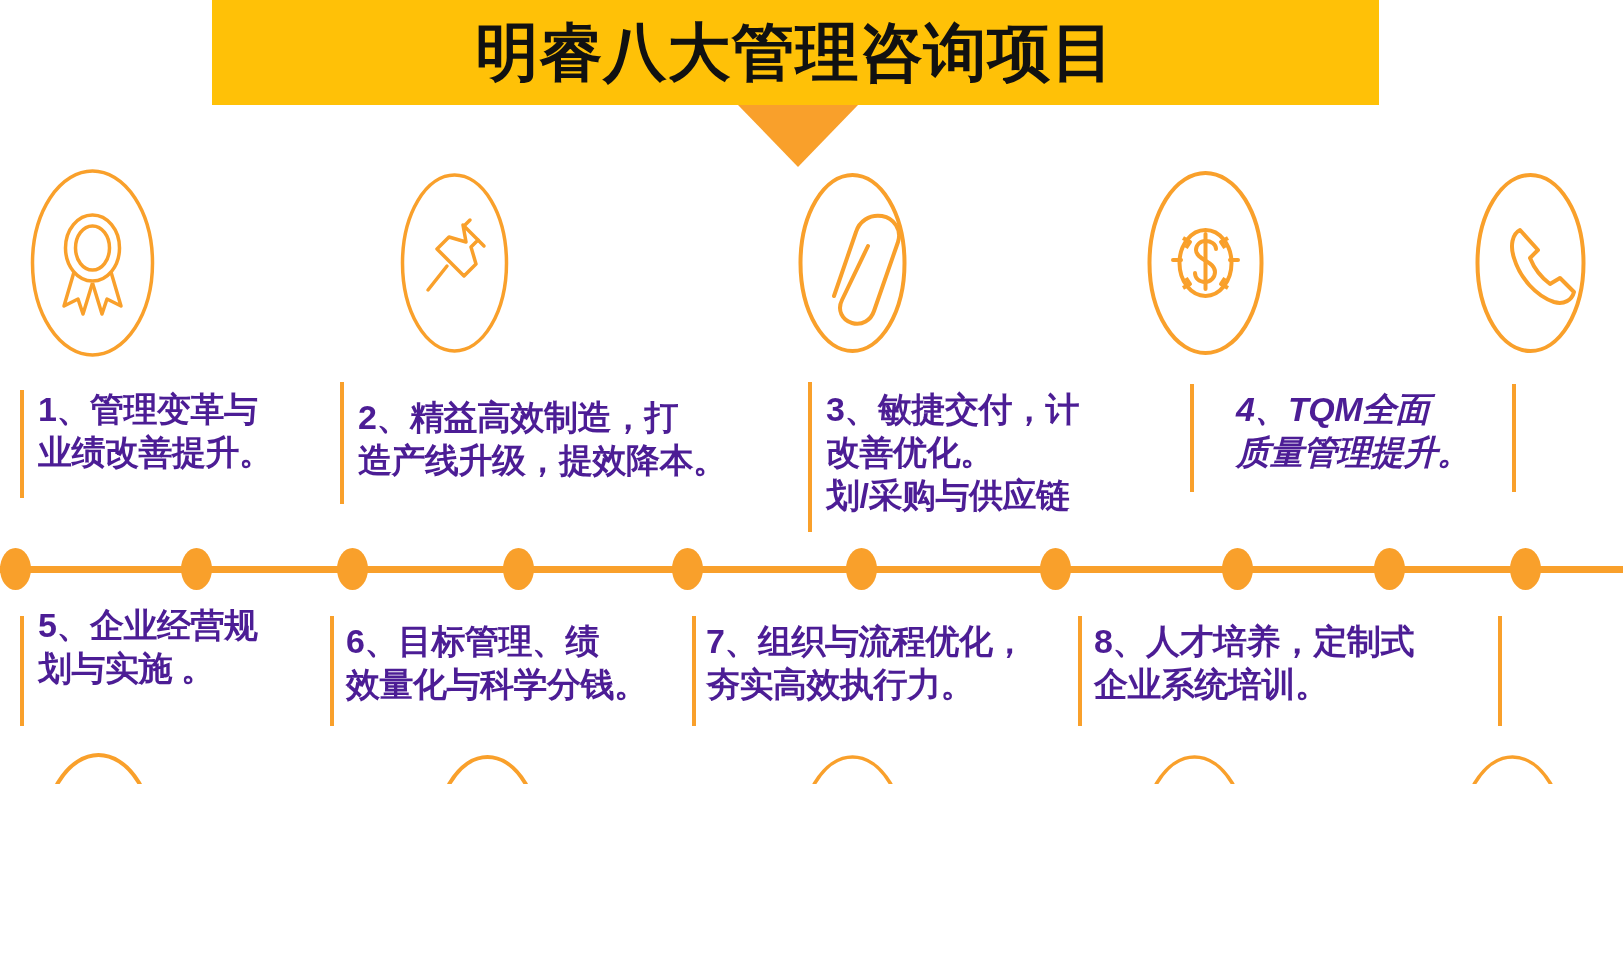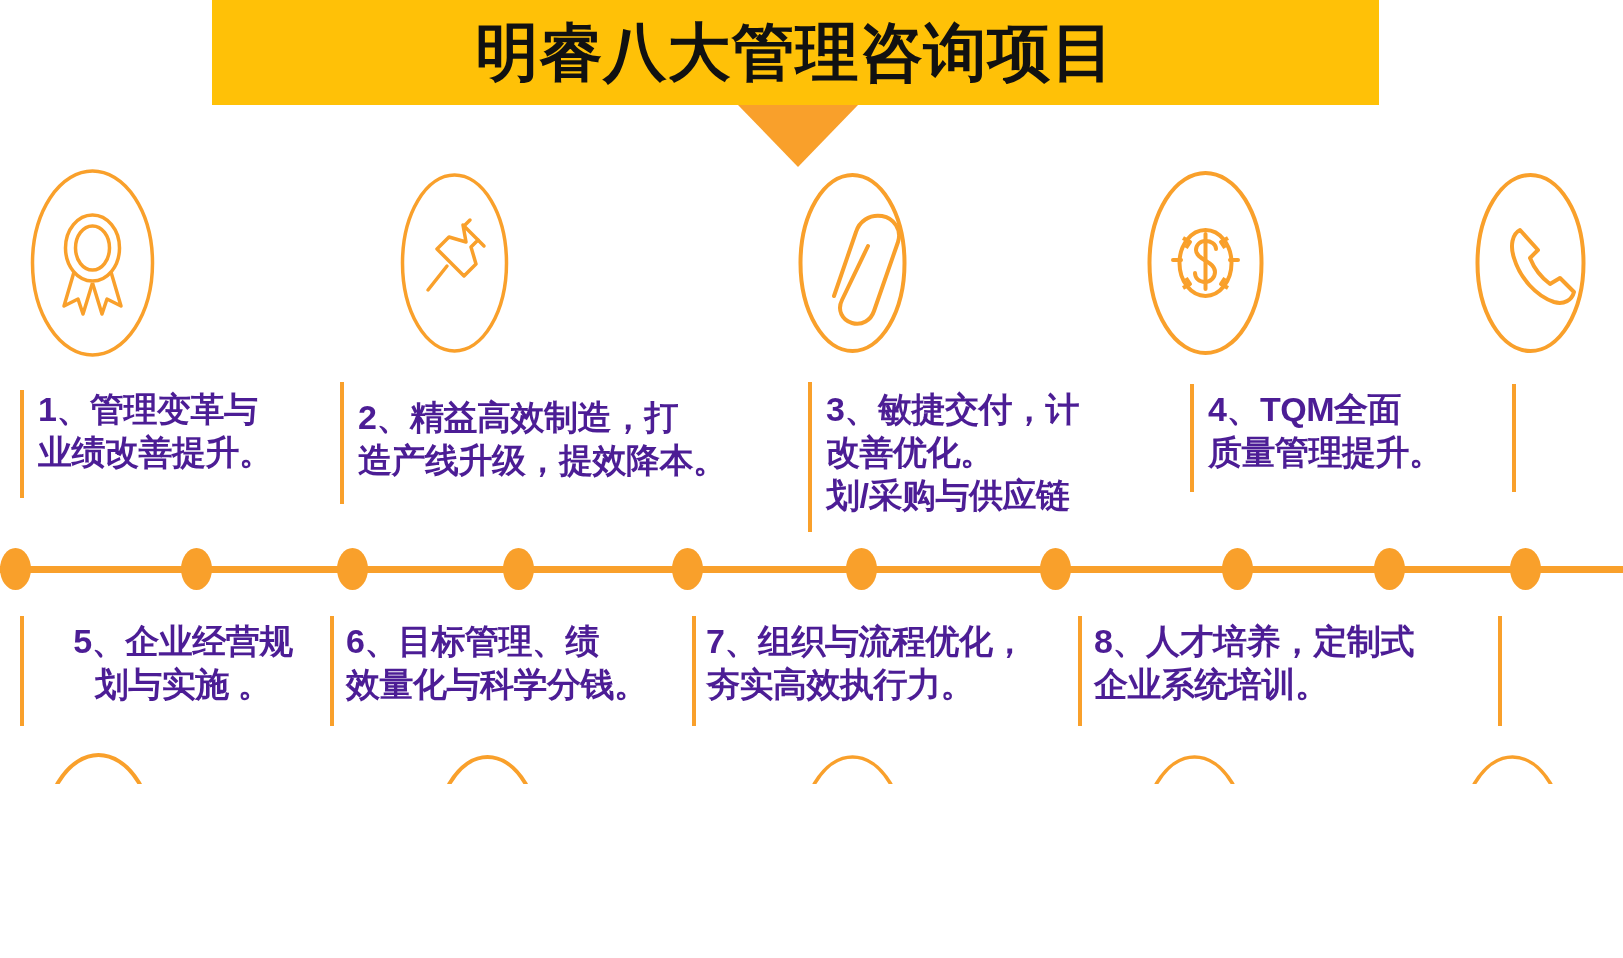--- a/index.html
+++ b/index.html
@@ -173,21 +173,21 @@
     <div><span class="num">2、</span><span>精益高效制造，打</span></div>
     <div>造产线升级，提效降本。</div>
   </div>
 
   <div class="item-text" style="left:826px; top:388px; width:360px;">
     <div><span class="num">3、</span><span>敏捷交付，计</span></div>
     <div>改善优化。</div>
     <div>划/采购与供应链</div>
   </div>
 
-  <div class="item-text" style="left:1208px; top:388px; width:300px;">
+  <div class="item-text" style="left:1236px; top:388px; width:300px;font-style:italic;">
     <div><span class="num">4、</span><span>TQM全面</span></div>
     <div>质量管理提升。</div>
   </div>
 
   <div class="timeline-line"></div>
   <div class="timeline-dot" style="left:0px;"></div>
   <div class="timeline-dot" style="left:181px;"></div>
   <div class="timeline-dot" style="left:337px;"></div>
   <div class="timeline-dot" style="left:503px;"></div>
   <div class="timeline-dot" style="left:672px;"></div>
@@ -196,21 +196,21 @@
   <div class="timeline-dot" style="left:1222px;"></div>
   <div class="timeline-dot" style="left:1374px;"></div>
   <div class="timeline-dot" style="left:1510px;"></div>
 
   <div class="divider" style="left:20px; top:616px; height:110px;"></div>
   <div class="divider" style="left:330px; top:616px; height:110px;"></div>
   <div class="divider" style="left:692px; top:616px; height:110px;"></div>
   <div class="divider" style="left:1078px; top:616px; height:110px;"></div>
   <div class="divider" style="left:1498px; top:616px; height:110px;"></div>
 
-  <div class="item-text" style="left:38px; top:620px; width:290px;text-align:center;">
+  <div class="item-text" style="left:38px; top:604px; width:290px;">
     <div><span class="num">5、</span><span>企业经营规</span></div>
     <div>划与实施 。</div>
   </div>
 
   <div class="item-text" style="left:346px; top:620px; width:346px;">
     <div><span class="num">6、</span><span>目标管理、绩</span></div>
     <div>效量化与科学分钱。</div>
   </div>
 
   <div class="item-text" style="left:706px; top:620px; width:376px;">

